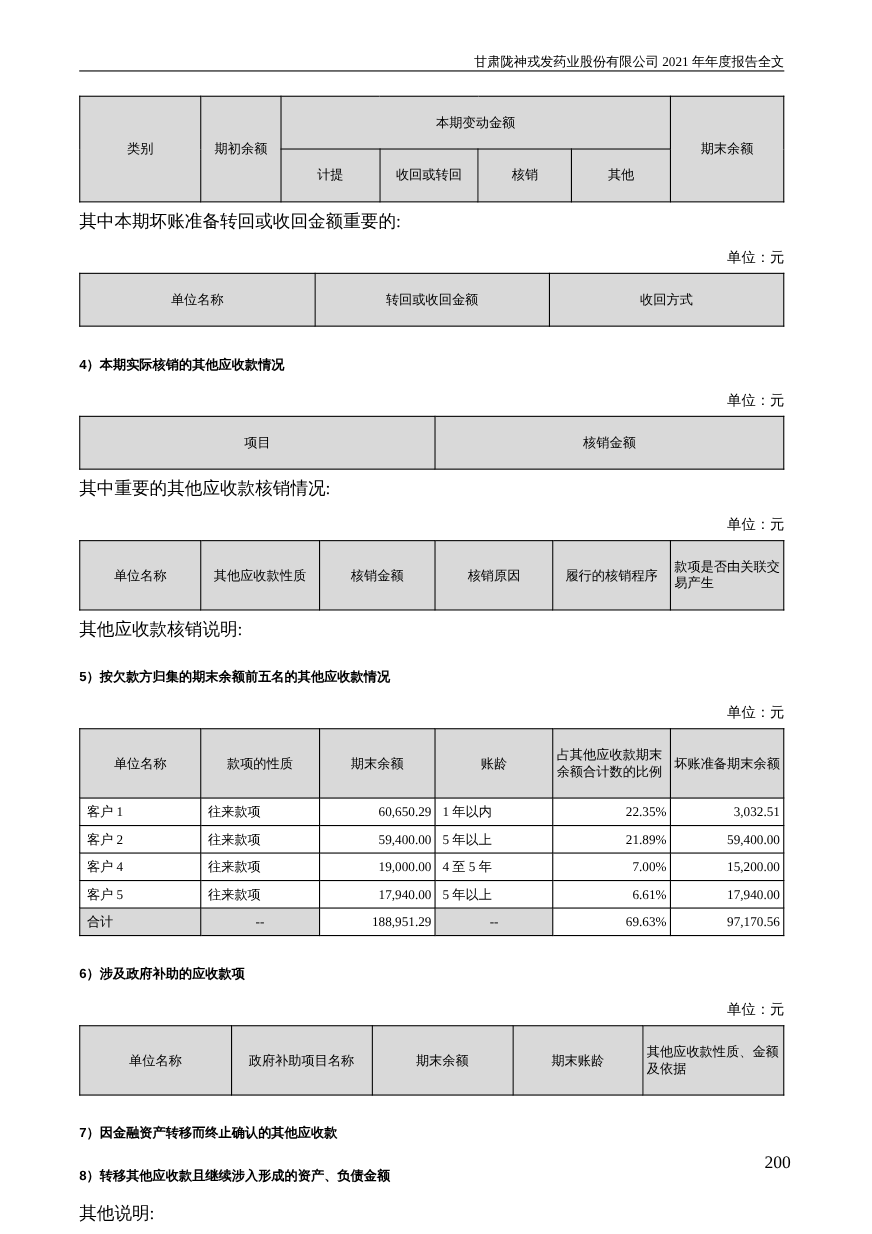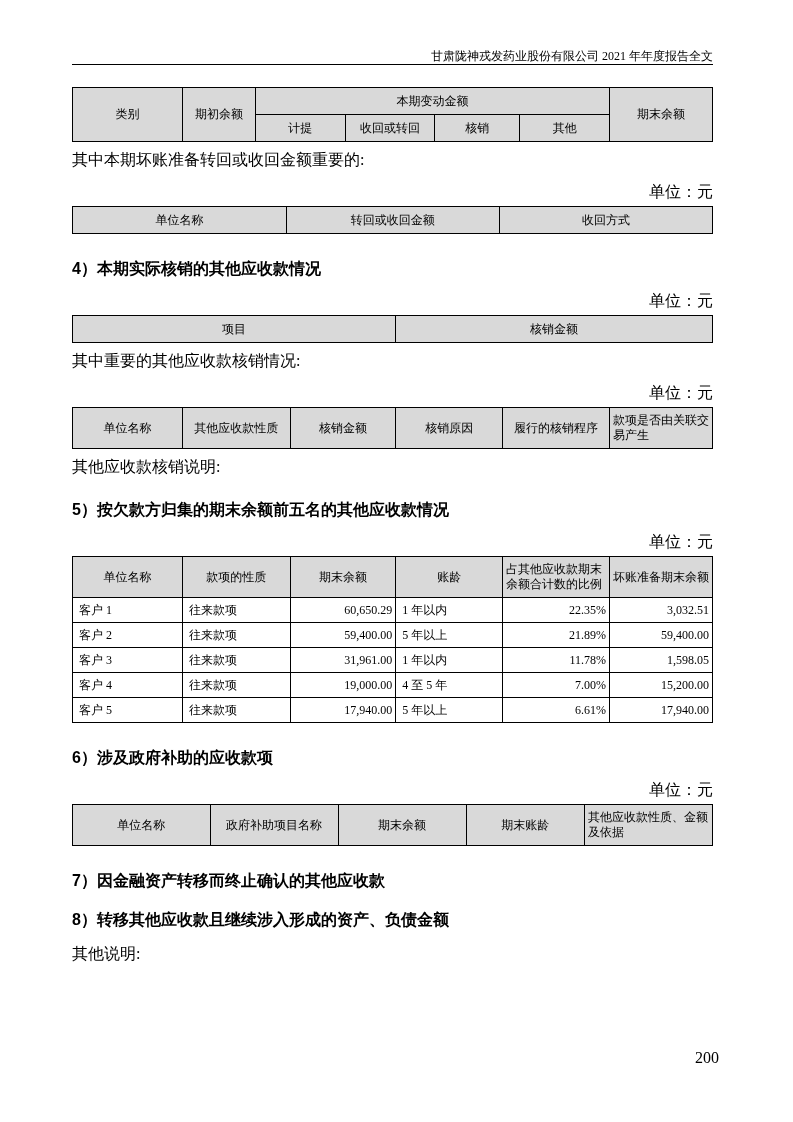--- a/index.html
+++ b/index.html
@@ -30,33 +30,33 @@
   th, td {
     border: 1px solid #000;
     font-weight: normal;
     line-height: 1.25;
     vertical-align: middle;
     overflow: hidden;
   }
   th {
     background: #d9d9d9;
     text-align: center;
-    padding: 5px 2px;
+    padding: 16px 2px;
     height: 27px;
   }
   td { padding: 4px 3px; height: 25px; background: #fff; }
 
   .t { margin-top: 6px; }
   .t1 { margin-top: 22px; }
   .note { margin-top: 10px; font-size: 16px; line-height: 16px; }
   .note-last { margin-top: 18px; }
-  .unit { margin-top: 16px; text-align: right; font-size: 16px; line-height: 16px; }
+  .unit { margin-top: 16px; text-align: right; font-size: 13px; line-height: 16px; }
   .h-sec {
     margin-top: 26px;
-    font-size: 16px;
+    font-size: 12px;
     font-weight: bold;
     font-family: "Liberation Sans", sans-serif;
     line-height: 17px;
   }
   .h-sec8 { margin-top: 22px; }
 
   .al { text-align: left; padding-left: 6px; }
   .ar { text-align: right; padding-right: 3px; }
   .ac { text-align: center; }
   .th-left { text-align: left; padding-left: 3px; }
@@ -198,42 +198,42 @@
     </tr>
     <tr>
       <td class="al">客户 2</td>
       <td class="al">往来款项</td>
       <td class="ar">59,400.00</td>
       <td class="al">5 年以上</td>
       <td class="ar">21.89%</td>
       <td class="ar">59,400.00</td>
     </tr>
     <tr>
-      <td class="al">客户 3</td>
-      <td class="al">往来款项</td>
-      <td class="ar">31,961.00</td>
-      <td class="al">1 年以内</td>
-      <td class="ar">11.78%</td>
-      <td class="ar">1,598.05</td>
-    </tr>
-    <tr>
       <td class="al">客户 4</td>
       <td class="al">往来款项</td>
       <td class="ar">19,000.00</td>
       <td class="al">4 至 5 年</td>
       <td class="ar">7.00%</td>
       <td class="ar">15,200.00</td>
     </tr>
     <tr>
       <td class="al">客户 5</td>
       <td class="al">往来款项</td>
       <td class="ar">17,940.00</td>
       <td class="al">5 年以上</td>
       <td class="ar">6.61%</td>
       <td class="ar">17,940.00</td>
+    </tr>
+    <tr>
+      <td class="al shaded">合计</td>
+      <td class="ac shaded">--</td>
+      <td class="ar">188,951.29</td>
+      <td class="ac shaded">--</td>
+      <td class="ar">69.63%</td>
+      <td class="ar">97,170.56</td>
     </tr>
   </tbody>
     </table>
 
   <h3 class="h-sec">6）涉及政府补助的应收款项</h3>
 
   <div class="unit">单位：元</div>
 
   <table class="t">
     <colgroup>

